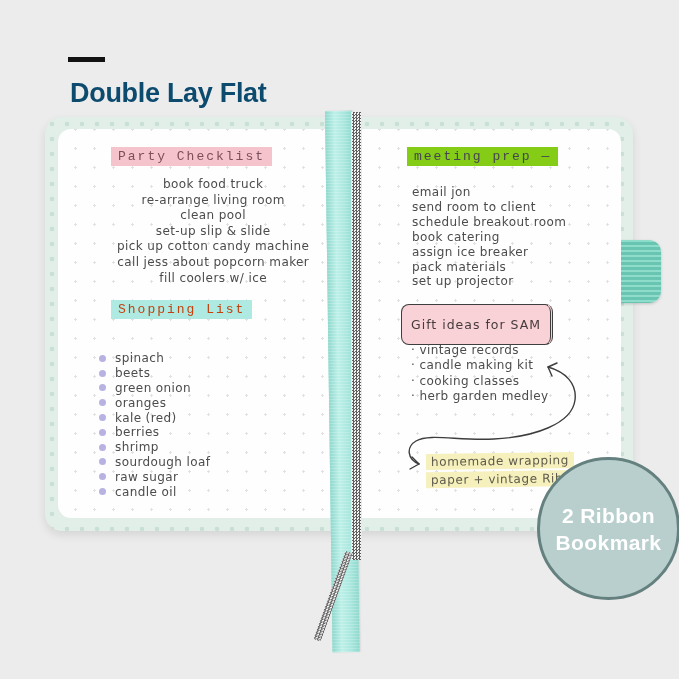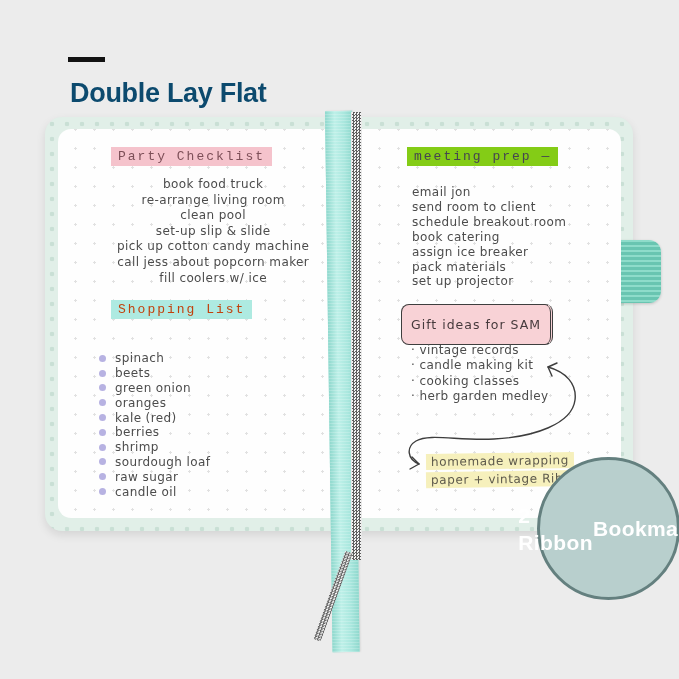--- a/index.html
+++ b/index.html
@@ -68,21 +68,21 @@
                background:repeating-conic-gradient(#5f5f5f 0% 25%,#f4f4f4 0% 50%);
                background-size:3px 3px;border-left:1px solid #e9e9e9;border-right:1px solid #e9e9e9;}
   .ribbon-checker-tail{position:absolute;left:345px;top:552px;width:8px;height:94px;
                background:repeating-conic-gradient(#5f5f5f 0% 25%,#f4f4f4 0% 50%);
                background-size:3px 3px;transform:rotate(20deg);transform-origin:top center;
                border-radius:0 0 3px 3px;}
 
   
   .badge{position:absolute;left:537px;top:457px;width:143px;height:143px;border-radius:50%;
          background:#b8cfcd;border:3px solid #64807f;box-sizing:border-box;
-         display:flex;flex-direction:row;align-items:center;justify-content:center;
+         display:flex;flex-direction:column;align-items:center;justify-content:center;
          color:#ffffff;font-size:21px;font-weight:700;line-height:27px;letter-spacing:.4px;}
 </style>
 </head>
 <body>
 
 <div class="stage">
 
   <div class="title-dash"></div>
   <h1 class="title">Double Lay Flat</h1>
 

